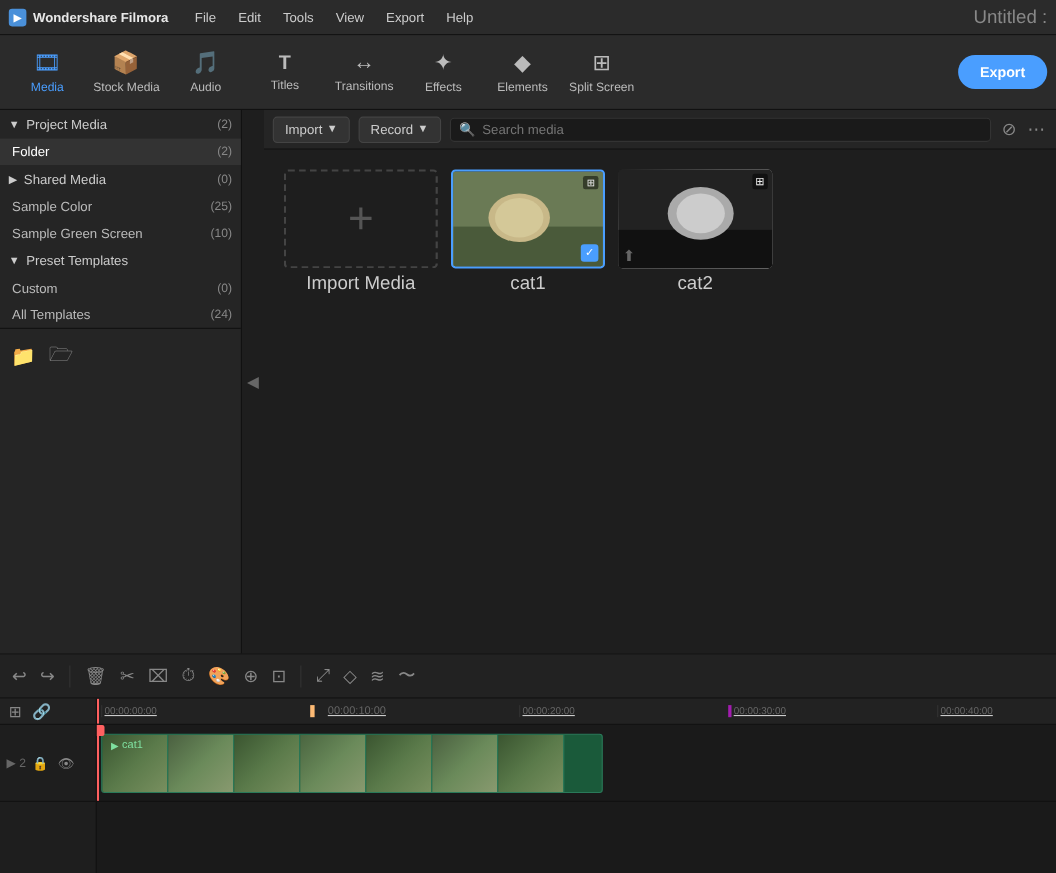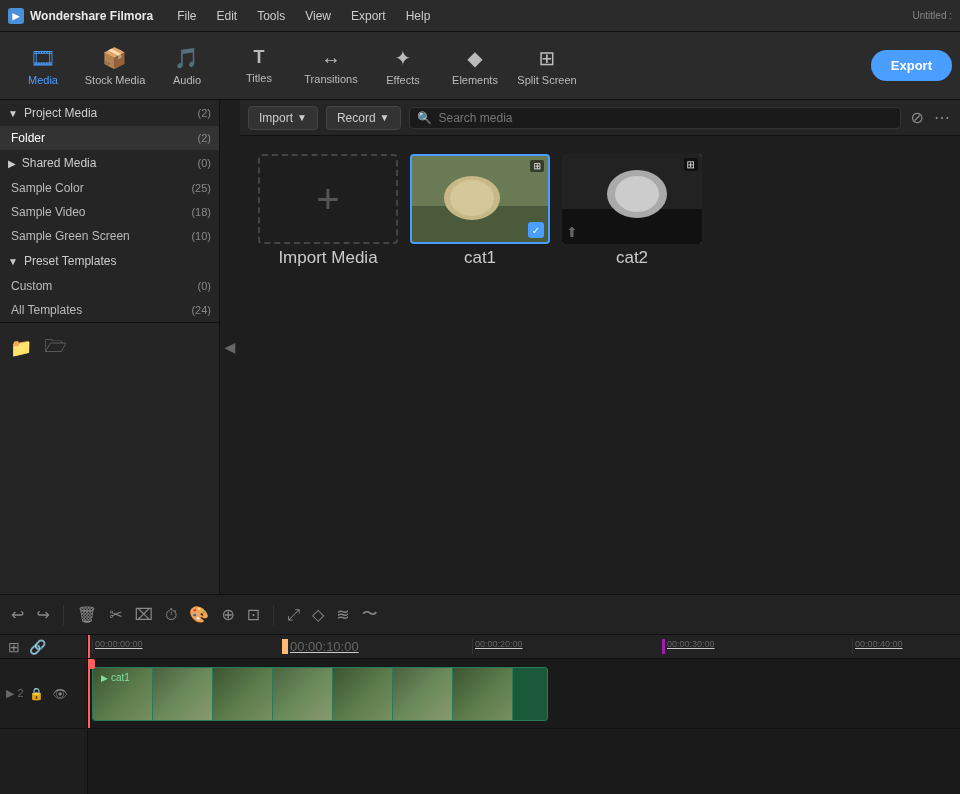--- a/index.html
+++ b/index.html
@@ -4,21 +4,21 @@
   <style>
     * { box-sizing: border-box; margin: 0; padding: 0; }
     body { background: #1e1e1e; color: #ccc; font-family: 'Segoe UI', Arial, sans-serif; font-size: 12px; width: 960px; height: 794px; overflow: hidden; }
 
     
     .menu-bar { display: flex; align-items: center; height: 32px; background: #2b2b2b; padding: 0 8px; border-bottom: 1px solid #111; }
     .app-logo { display: flex; align-items: center; gap: 6px; color: #e8e8e8; font-size: 12px; font-weight: 600; margin-right: 16px; }
     .app-logo-icon { width: 16px; height: 16px; background: #4a90d9; border-radius: 3px; display: flex; align-items: center; justify-content: center; font-size: 9px; color: #fff; }
     .menu-items { display: flex; gap: 4px; }
     .menu-item { padding: 2px 8px; color: #ccc; cursor: pointer; border-radius: 3px; font-size: 12px; }
-    .window-title { margin-left: auto; color: #888; font-size: 10px; }
+    .window-title { margin-left: auto; color: #888; font-size: 17px; }
 
     
     .toolbar { display: flex; align-items: center; height: 68px; background: #2b2b2b; border-bottom: 1px solid #111; padding: 0 8px; gap: 2px; }
     .toolbar-btn { display: flex; flex-direction: column; align-items: center; justify-content: center; width: 70px; height: 60px; border-radius: 4px; cursor: pointer; color: #bbb; gap: 4px; font-size: 11px; border: none; background: transparent; }
     .toolbar-btn.active { color: #4a9eff; }
     .toolbar-icon { font-size: 20px; }
     .toolbar-spacer { flex: 1; }
     .export-btn { background: #4a9eff; color: #fff; border: none; padding: 8px 20px; border-radius: 20px; font-size: 13px; font-weight: 600; cursor: pointer; margin-left: auto; }
 
     
@@ -161,24 +161,20 @@
       <div class="sidebar-header">
         <span class="arrow">▶</span>
         <span class="label">Shared Media</span>
         <span class="count">(0)</span>
       </div>
       <div class="sidebar-item">
         <span class="item-label">Sample Color</span>
         <span class="item-count">(25)</span>
       </div>
       <div class="sidebar-item">
-        <span class="item-label">Sample Video</span>
-        <span class="item-count">(18)</span>
-      </div>
-      <div class="sidebar-item">
         <span class="item-label">Sample Green Screen</span>
         <span class="item-count">(10)</span>
       </div>
     </div>
 
     <div class="sidebar-section">
       <div class="sidebar-header">
         <span class="arrow">▼</span>
         <span class="label">Preset Templates</span>
         <span class="count"></span>
@@ -298,21 +294,21 @@
         </div>
       </div>
     </div>
 
     <div class="timeline-right">
 
       <div class="timeline-ruler">
         <div style="position:absolute;left:0;top:0;bottom:0;width:2px;background:#ff6060;"></div>
         <div style="display:flex;width:100%;padding-left:0;">
           <span style="min-width:190px;font-size:9px;color:#666;border-left:1px solid #333;padding-left:2px;">00:00:00:00</span>
-          <span style="min-width:190px;font-size:13px;color:#666;border-left:6px solid #fdba74;padding-left:2px;">00:00:10:00</span>
+          <span style="min-width:190px;font-size:10px;color:#666;border-left:4px solid #fdba74;padding-left:12px;">00:00:10:00</span>
           <span style="min-width:190px;font-size:9px;color:#666;border-left:1px solid #333;padding-left:2px;">00:00:20:00</span>
           <span style="min-width:190px;font-size:9px;color:#666;border-left:3px solid #a21caf;padding-left:2px;">00:00:30:00</span>
           <span style="min-width:190px;font-size:9px;color:#666;border-left:1px solid #333;padding-left:2px;">00:00:40:00</span>
         </div>
       </div>
 
       <div class="timeline-tracks">
         <div class="timeline-track">
 
           <div style="position:absolute;top:0;left:0;width:2px;background:#ff6060;height:100%;z-index:10;">

